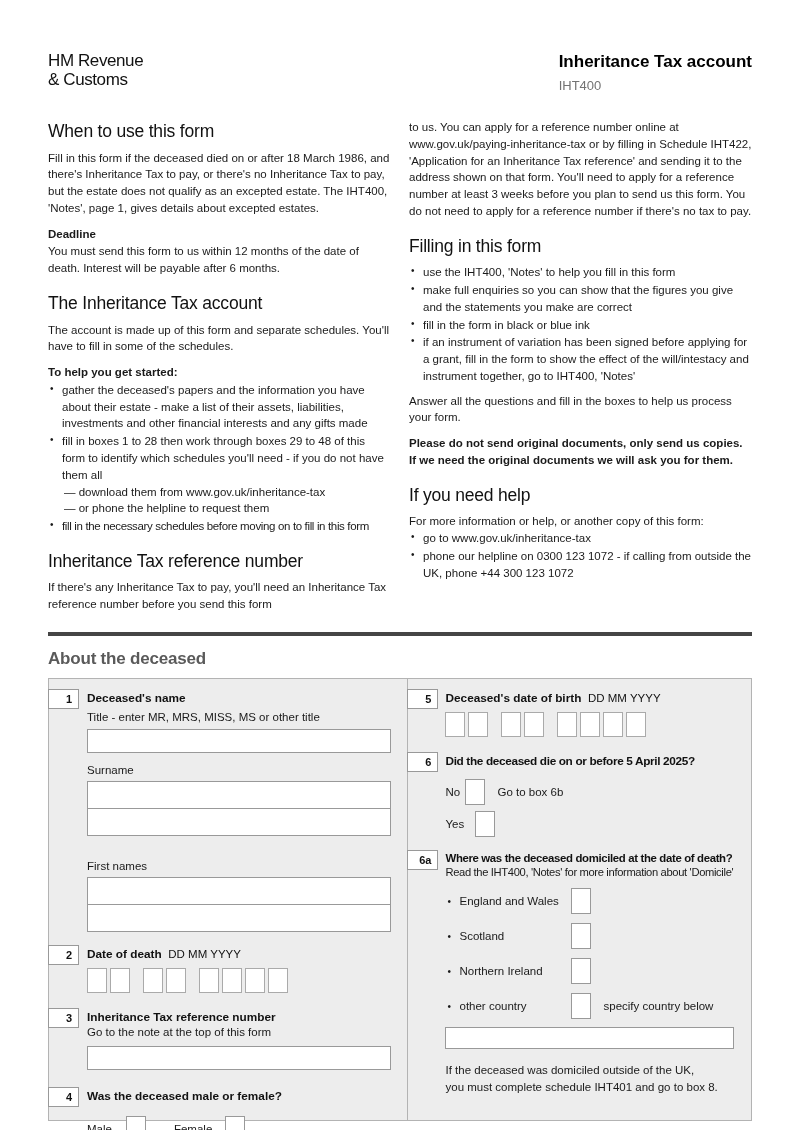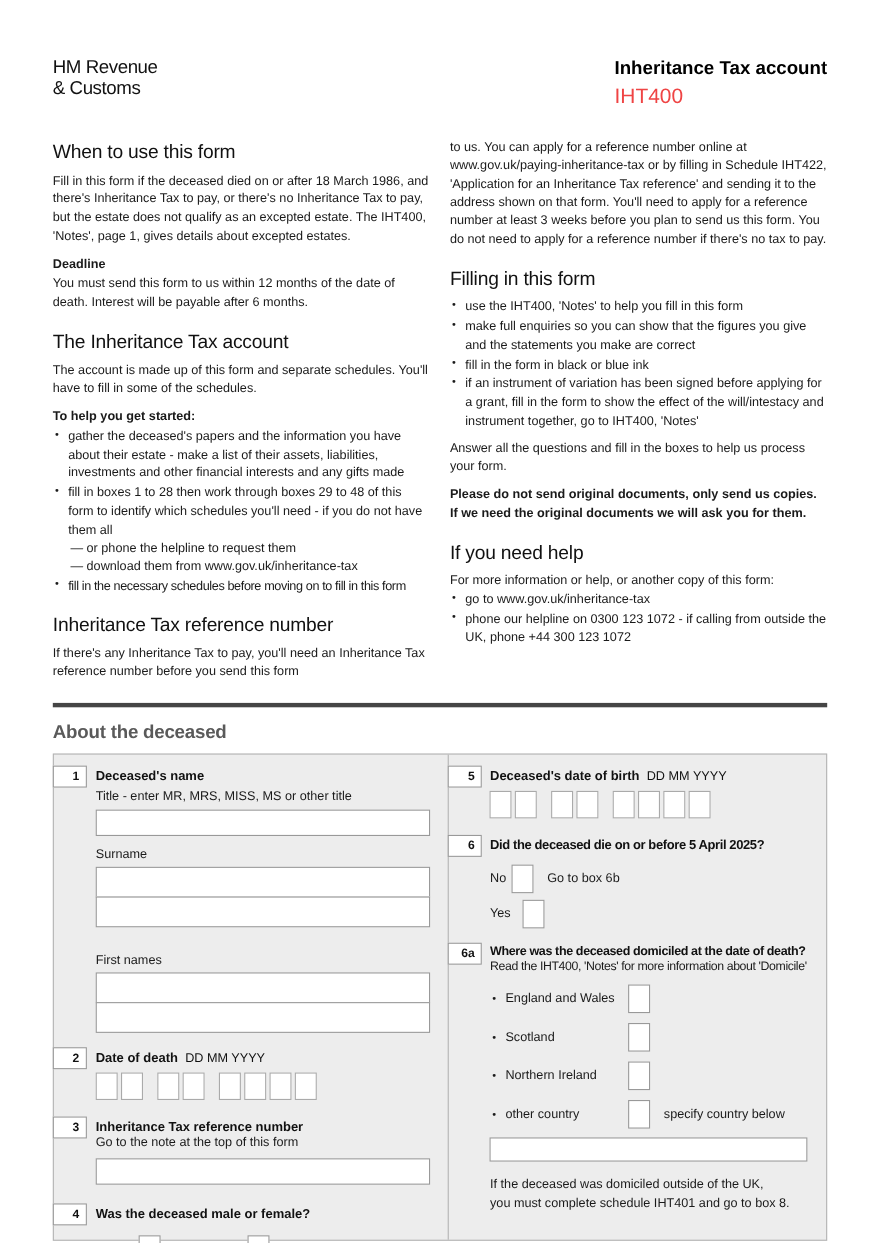--- a/index.html
+++ b/index.html
@@ -5,21 +5,21 @@
   * { margin:0; padding:0; box-sizing:border-box; }
   html,body { background:#fff; }
   body { width:800px; height:1130px; font-family:"Liberation Sans", sans-serif; color:#1a1a1a; position:relative; overflow:hidden; }
   .page { padding:52px 48px 0 48px; }
 
   
   .hdr { display:flex; justify-content:space-between; align-items:flex-start; }
   .logo { font-size:17px; line-height:1.1; letter-spacing:-0.4px; color:#111; }
   .hdr-right { text-align:left; }
   .hdr-title { font-size:17px; font-weight:bold; color:#000; }
-  .hdr-code { font-size:19px; margin-top:6px; color:#ef4444; }
+  .hdr-code { font-size:13px; margin-top:6px; color:#737373; }
 
   
   .intro { display:flex; gap:18px; margin-top:26px; }
   .icol { width:343px; font-size:11.5px; line-height:1.46; }
   h2 { font-size:17.5px; font-weight:normal; color:#111; letter-spacing:-0.2px; margin:14px 0 5px 0; }
   h2.first { margin-top:0; }
   .para { margin-bottom:9px; }
   .b { font-weight:bold; }
   .minihead { font-weight:bold; margin-bottom:1px; }
   ul.dots { list-style:none; }
@@ -88,22 +88,22 @@
       <div class="minihead">Deadline</div>
       <div class="para">You must send this form to us within 12 months of the date of death. Interest will be payable after 6 months.</div>
 
       <h2>The Inheritance Tax account</h2>
       <div class="para">The account is made up of this form and separate schedules. You'll have to fill in some of the schedules.</div>
       <div class="minihead">To help you get started:</div>
       <ul class="dots">
         <li><span>gather the deceased's papers and the information you have about their estate - make a list of their assets, liabilities, investments and other financial interests and any gifts made</span></li>
         <li>
           <span>fill in boxes 1 to 28 then work through boxes 29 to 48 of this form to identify which schedules you'll need - if you do not have them all</span>
+          <div class="subline">— download them from www.gov.uk/inheritance-tax</div>
           <div class="subline">— or phone the helpline to request them</div>
-          <div class="subline">— download them from www.gov.uk/inheritance-tax</div>
         </li>
         <li><span class="tight">fill in the necessary schedules before moving on to fill in this form</span></li>
       </ul>
 
       <h2>Inheritance Tax reference number</h2>
       <div class="para">If there's any Inheritance Tax to pay, you'll need an Inheritance Tax reference number before you send this form</div>
     </div>
 
     <div class="icol">
       <div class="para">to us. You can apply for a reference number online at www.gov.uk/paying-inheritance-tax or by filling in Schedule IHT422, 'Application for an Inheritance Tax reference' and sending it to the address shown on that form. You'll need to apply for a reference number at least 3 weeks before you plan to send us this form. You do not need to apply for a reference number if there's no tax to pay.</div>

